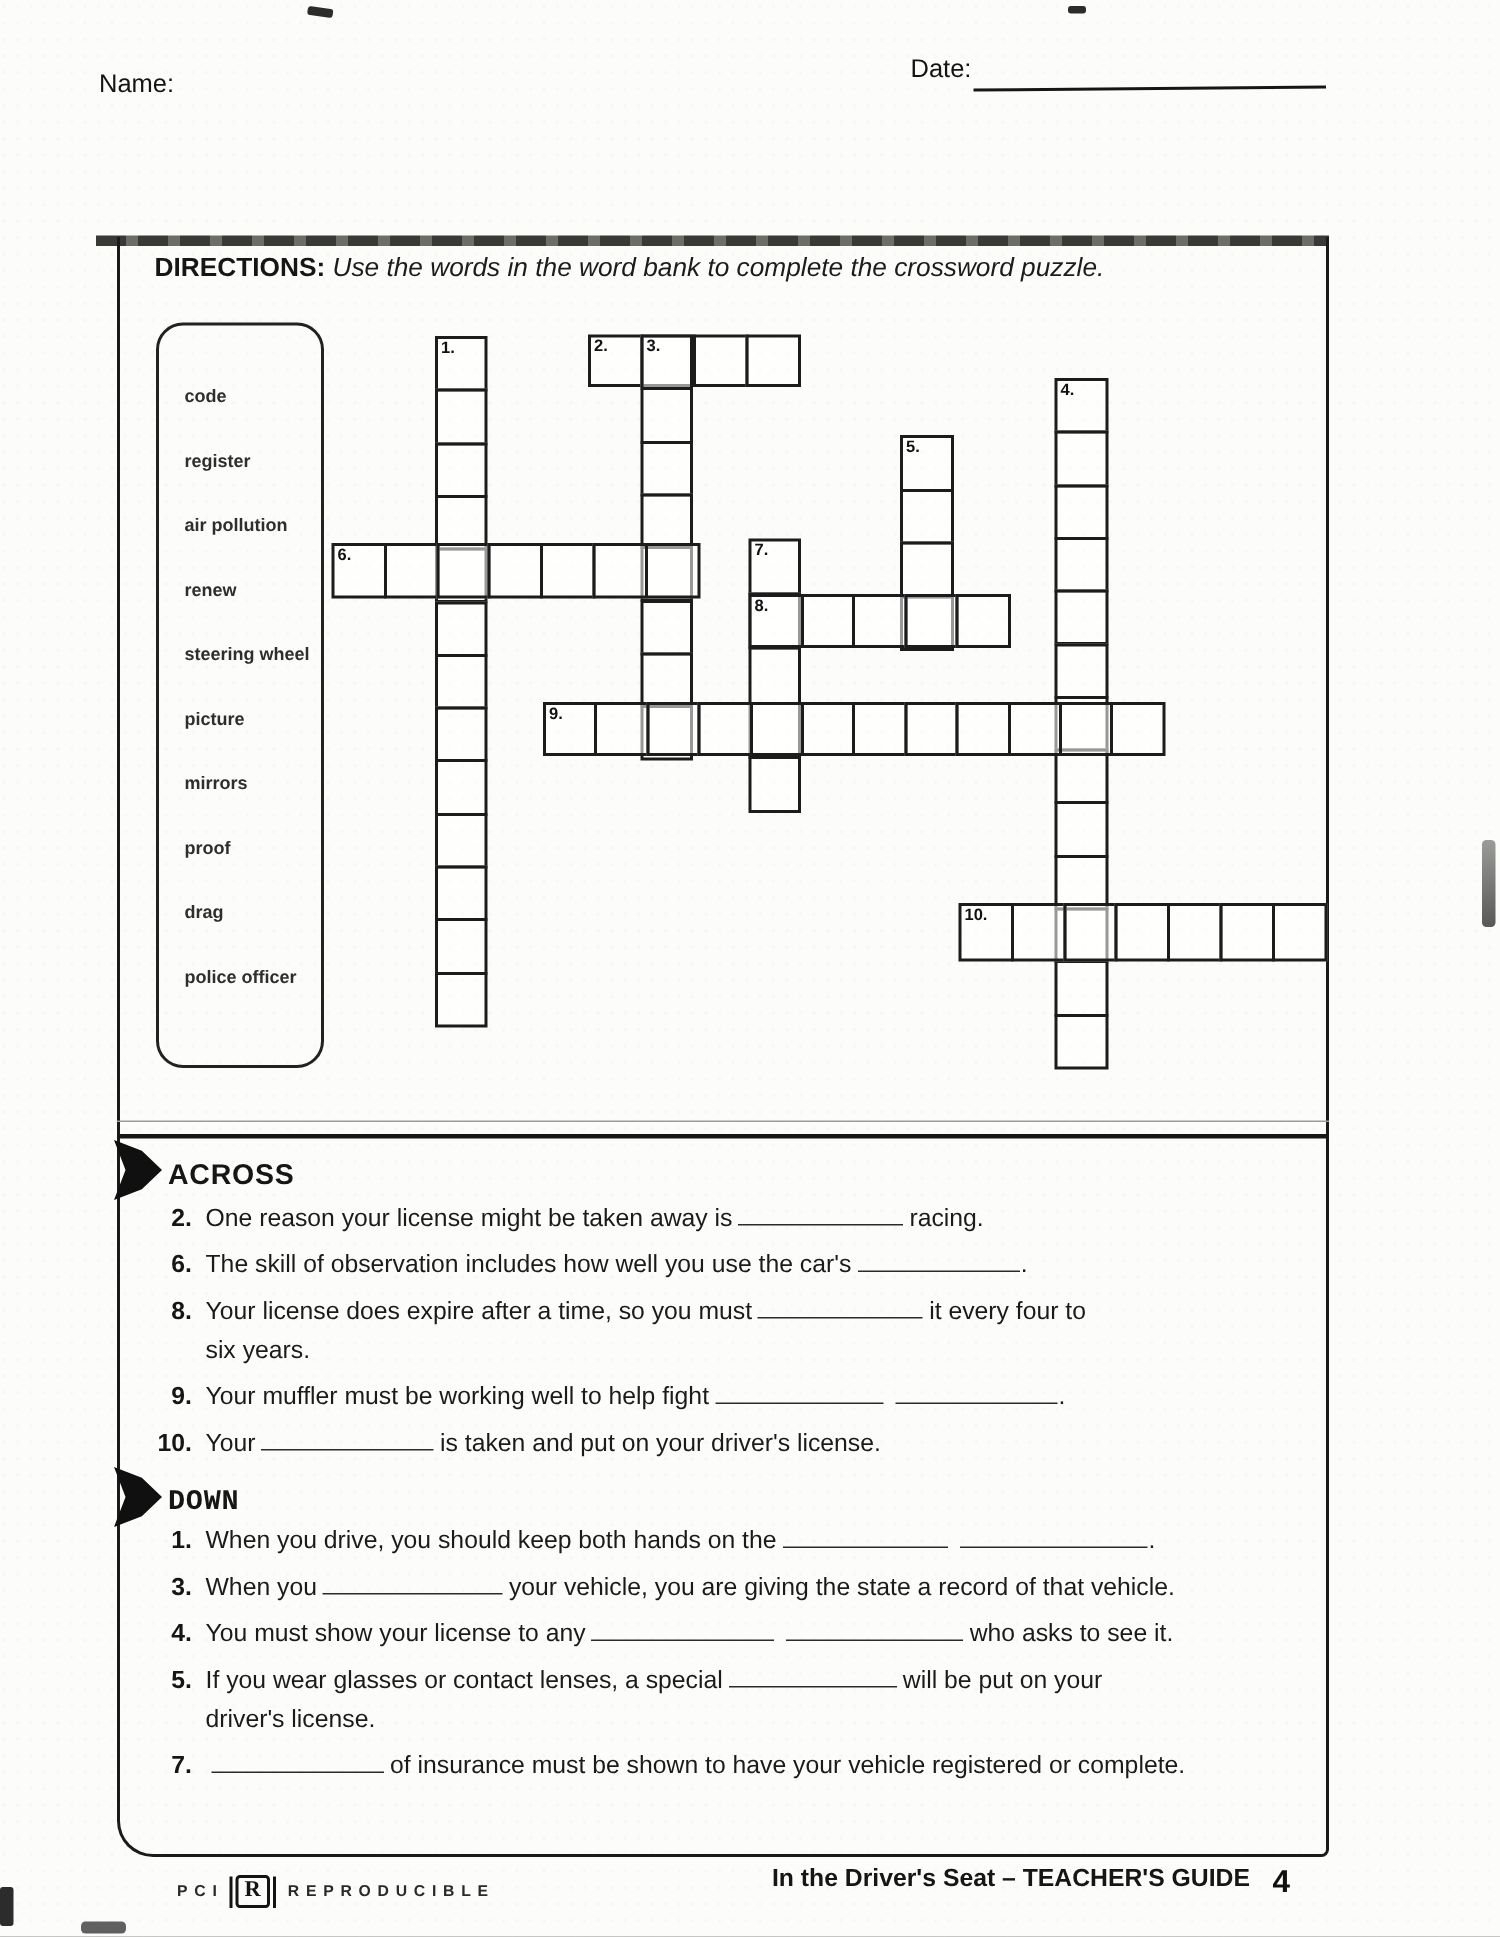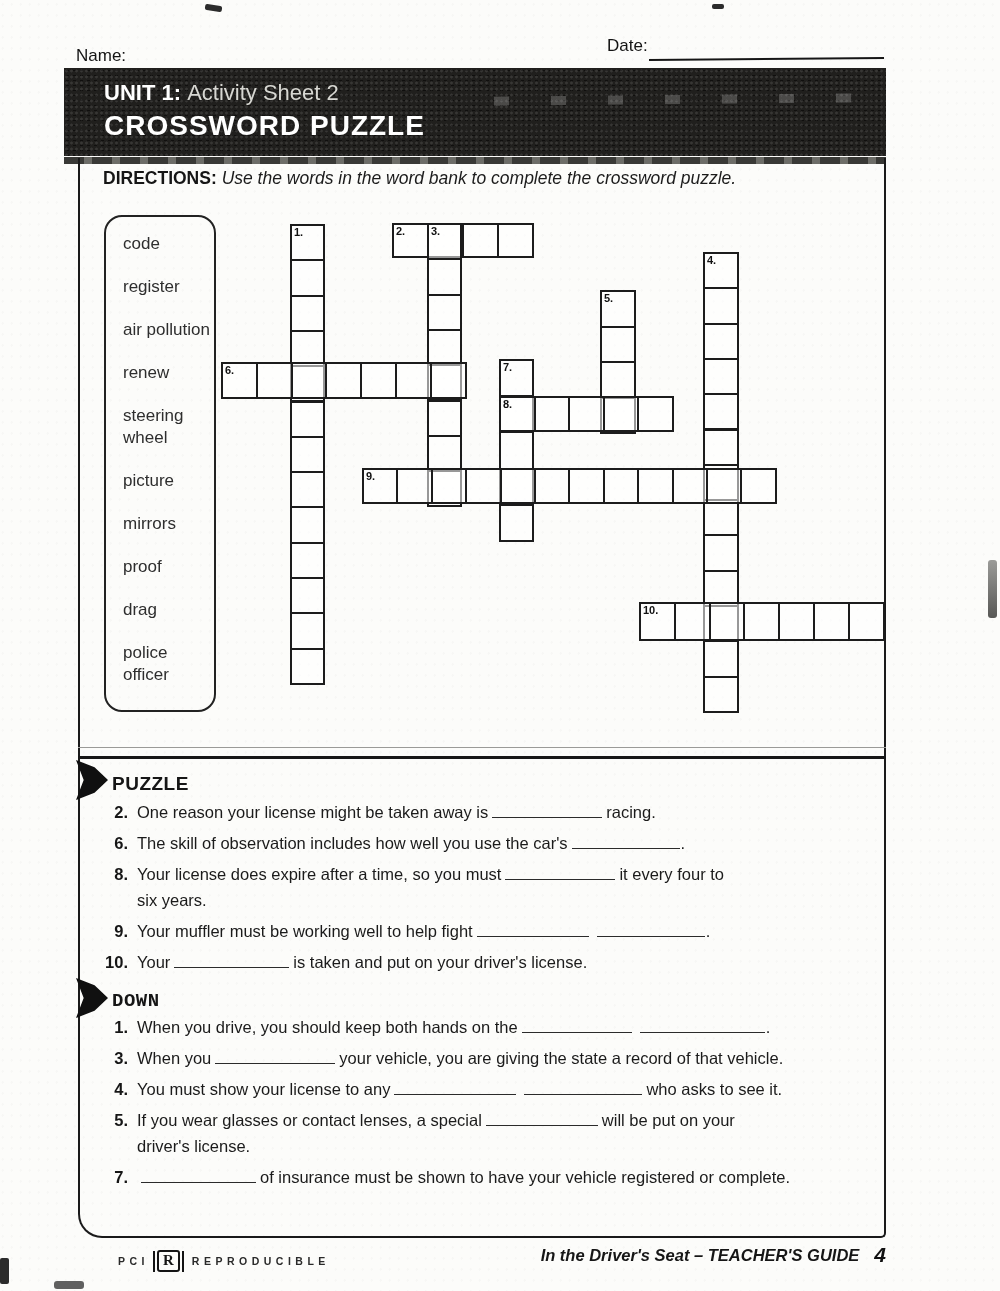--- a/index.html
+++ b/index.html
@@ -5,21 +5,21 @@
 <style>
   html,body{margin:0;padding:0;background:#e8e8e6;}
   .page{
     position:relative; width:1000px; height:1291px; margin:0 auto;
     background-color:#fcfcfa;
     background-image:radial-gradient(circle at 30% 40%, rgba(0,0,0,0.018) 1px, transparent 1.4px);
     background-size:9px 11px;
     font-family:"Liberation Sans", sans-serif; color:#1b1b1b; overflow:hidden;
   }
   
-  .name-label{position:absolute; left:76px; top:46px; font-size:17px; font-weight:500; color:#141414;}
+  .name-label{position:absolute; left:66px; top:46px; font-size:17px; font-weight:500; color:#141414;}
   .date-label{position:absolute; left:607px; top:36px; font-size:17px; font-weight:500; color:#141414;}
   .date-line{position:absolute; left:649px; top:58px; width:235px; height:2px; background:#161616; transform:rotate(-0.5deg);}
   .banner{
     position:absolute; left:64px; top:68px; width:822px; height:88px;
     background-color:#201f1d;
     background-image:
       radial-gradient(rgba(255,255,255,0.10) 1px, transparent 1.5px),
       radial-gradient(rgba(0,0,0,0.5) 1px, transparent 1.4px);
     background-size:5px 6px, 7px 5px;
   }
@@ -44,21 +44,21 @@
   }
   .directions{position:absolute; left:103px; top:168px; font-size:17.5px;}
   .directions .dir-label{font-weight:bold; color:#161616;}
   .directions .dir-text{font-style:italic; color:#1c1c1c;}
   
   .word-bank{
     position:absolute; left:104px; top:215px; width:112px; height:497px;
     border:2.5px solid #222; border-radius:18px; box-sizing:border-box;
     padding:16px 4px 0 17px;
   }
-  .wb-item{font-size:17px; font-weight:normal; color:#2e2e2e; line-height:22px; margin-bottom:21px;}
+  .wb-item{font-size:12px; font-weight:bold; color:#2e2e2e; line-height:22px; margin-bottom:21px;margin-top:20px;}
   
   .grid{position:absolute; left:0; top:0; width:1000px; height:1291px; pointer-events:none;}
   .cell{
     position:absolute; box-sizing:border-box; border:2px solid #1c1c1c;
     background:rgba(255,255,255,0.55);
   }
   .cellnum{position:absolute; top:0px; left:2px; font-size:11px; font-weight:bold; color:#111;}
   
   .divider-thin{position:absolute; left:78px; top:747px; width:808px; height:1px; background:#9a9a97;}
   .divider{position:absolute; left:78px; top:756px; width:808px; height:3px; background:#171717;}
@@ -84,48 +84,40 @@
   .tight{margin-left:-3px;}
   
   .footer-left{position:absolute; left:118px; top:1250px; display:flex; align-items:center;}
   .pci,.repro{font-size:10.5px; font-weight:bold; letter-spacing:4.5px; color:#2a2a2a;}
   .rlogo{display:flex; align-items:center; margin:0 6px 0 2px;}
   .rbar{display:inline-block; width:2px; height:21px; background:#141414; margin:0 2px;}
   .rbox{
     display:inline-block; border:2px solid #141414; border-radius:3px; padding:0px 4px 1px 4px;
     font-family:"Liberation Serif", serif; font-weight:bold; font-size:15px; color:#141414;
   }
-  .footer-right{position:absolute; left:424px; top:1243px; width:462px; display:flex; justify-content:flex-end; align-items:center;font-style:italic;}
+  .footer-right{position:absolute; left:398px; top:1243px; width:462px; display:flex; justify-content:flex-end; align-items:flex-start;}
   .guide-text{font-size:16.5px; font-weight:bold; color:#161616;}
   .page-number{font-size:21px; font-weight:bold; margin-left:15px; color:#111;}
   
   .artifact{position:absolute; background:#2c2c2c; border-radius:2px;}
   .art-top1{left:205px; top:5px; width:17px; height:6px; transform:rotate(8deg);}
   .art-top2{left:712px; top:4px; width:12px; height:5px;}
   .art-right{left:988px; top:560px; width:9px; height:58px; background:linear-gradient(#8a8a87,#3b3b39); opacity:.85; border-radius:3px;}
   .art-bl1{left:0px; top:1258px; width:9px; height:26px;}
   .art-bl2{left:54px; top:1281px; width:30px; height:8px; opacity:.75; border-radius:3px;}
 </style>
 </head>
 <body>
 
 <div class="page">
 
   <div class="name-label">Name:</div>
   <div class="date-label">Date:</div>
   <div class="date-line"></div>
 
-  <div class="banner">
-    <div class="banner-dashes"></div>
-    <div class="banner-line1">
-      <span class="banner-unit">UNIT 1:</span>
-      <span class="banner-subtitle">Activity Sheet 2</span>
-    </div>
-    <div class="banner-title">CROSSWORD PUZZLE</div>
-  </div>
   <div class="banner-strip"></div>
 
   <div class="content-box"></div>
 
   <div class="directions">
     <span class="dir-label">DIRECTIONS:</span>
     <span class="dir-text">Use the words in the word bank to complete the crossword puzzle.</span>
   </div>
 
   <div class="word-bank" id="word-bank">
@@ -239,21 +231,21 @@
       <div class="cell" style="left: 743.4px; top: 602px; width: 36.8px; height: 39px;"></div>
       <div class="cell" style="left: 778.2px; top: 602px; width: 36.8px; height: 39px;"></div>
       <div class="cell" style="left: 813px; top: 602px; width: 36.8px; height: 39px;"></div>
       <div class="cell" style="left: 847.8px; top: 602px; width: 36.8px; height: 39px;"></div>
     </div>
 
   <div class="divider-thin"></div>
   <div class="divider"></div>
 
   <div class="section-arrow arrow-across"></div>
-  <div class="clue-heading heading-across">PUZZLE</div>
+  <div class="clue-heading heading-across">ACROSS</div>
   <div class="clue-list list-across" id="across-list">
       <div class="clue-row">
         <div class="clue-num">2.</div>
         <div class="clue-text"><span>One reason your license might be taken away is</span><span class="blank" style="width: 110px;"></span><span>racing.</span></div>
       </div>
       <div class="clue-row">
         <div class="clue-num">6.</div>
         <div class="clue-text"><span>The skill of observation includes how well you use the car's</span><span class="blank" style="width: 108px;"></span><span class="tight">.</span></div>
       </div>
       <div class="clue-row">

